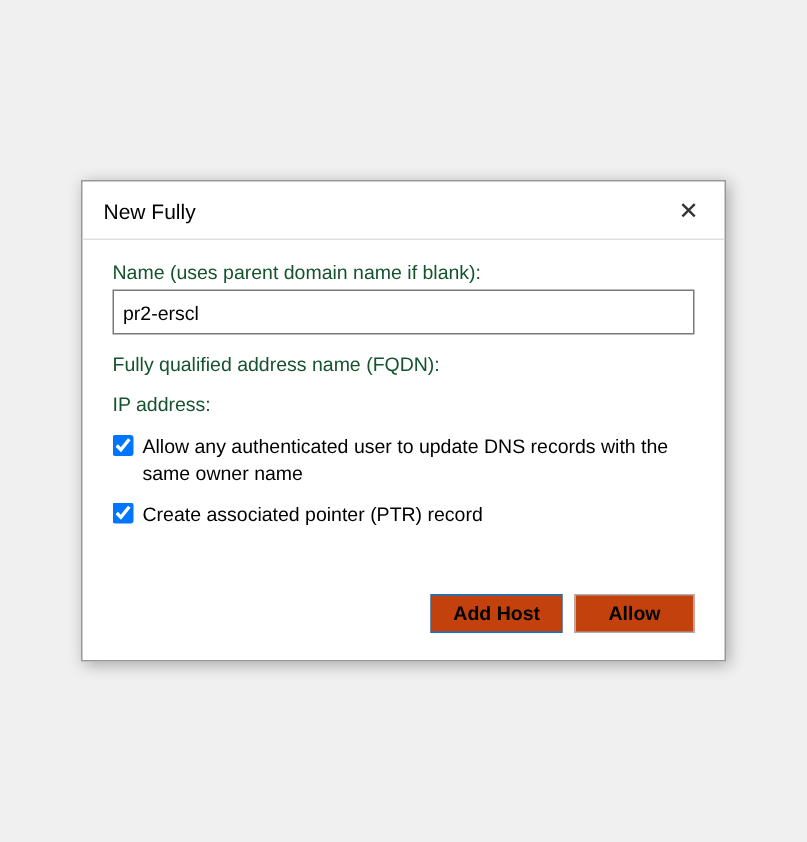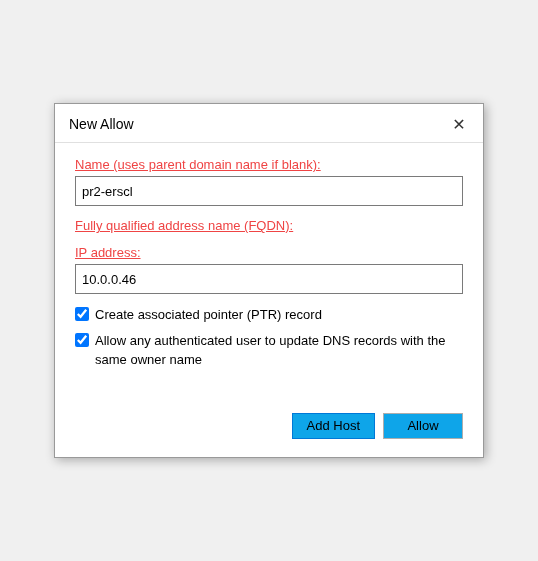--- a/index.html
+++ b/index.html
@@ -58,22 +58,21 @@
       padding: 14px 20px 16px 20px;
     }
 
     .field-group {
       margin-bottom: 12px;
     }
 
     .field-label {
       display: block;
       margin-bottom: 4px;
-      color: #ef4444;
-      text-decoration: underline;
+      color: #14532d;
     }
 
     .field-input {
       width: 100%;
       height: 26px;
       border: 1px solid #7a7a7a;
       padding: 14px 6px;
       font-size: 13px;
       color: #000;
       outline: none;
@@ -105,69 +104,69 @@
       display: flex;
       justify-content: flex-end;
       gap: 8px;
     }
 
     .btn {
       min-width: 80px;
       height: 26px;
       padding: 2px 14px;
       border: 1px solid #0078d7;
-      background: #0ea5e9;
+      background: #c2410c;
       cursor: pointer;
       font-size: 13px;
       color: #000;
+      font-weight: bold;
     }
 
     .btn-cancel {
       border: 1px solid #adadad;
     }
 
     .divider {
       height: 1px;
       background: #e0e0e0;
       margin: 0 0 0 0;
     }
   </style>
 </head>
 <body>
 
 <div class="dialog">
   <div class="title-bar">
-    <span class="title-text">New Allow</span>
+    <span class="title-text">New Fully</span>
     <button class="close-btn">✕</button>
   </div>
   <div class="divider"></div>
   <div class="dialog-body">
 
     <div class="field-group">
       <label class="field-label">Name (uses parent domain name if blank):</label>
       <input class="field-input" type="text" value="pr2-erscl" style="">
     </div>
 
     <div class="field-group">
       <label class="field-label">Fully qualified address name (FQDN):</label>
     </div>
 
     <div class="field-group">
       <label class="field-label">IP address:</label>
-      <input class="field-input" type="text" value="10.0.0.46" style="">
+    </div>
+
+    <div class="checkbox-group">
+      <input type="checkbox" id="auth" checked="" style="">
+      <label class="checkbox-label" for="auth">Allow any authenticated user to update DNS records with the same owner name</label>
     </div>
 
     <div class="checkbox-group">
       <input type="checkbox" id="ptr" checked="" style="">
       <label class="checkbox-label" for="ptr">Create associated pointer (PTR) record</label>
-    </div>
-
-    <div class="checkbox-group">
-      <input type="checkbox" id="auth" checked="" style="">
-      <label class="checkbox-label" for="auth">Allow any authenticated user to update DNS records with the same owner name</label>
     </div>
 
   </div>
 
   <div class="dialog-footer">
     <button class="btn">Add Host</button>
     <button class="btn btn-cancel">Allow</button>
   </div>
 </div>
 

